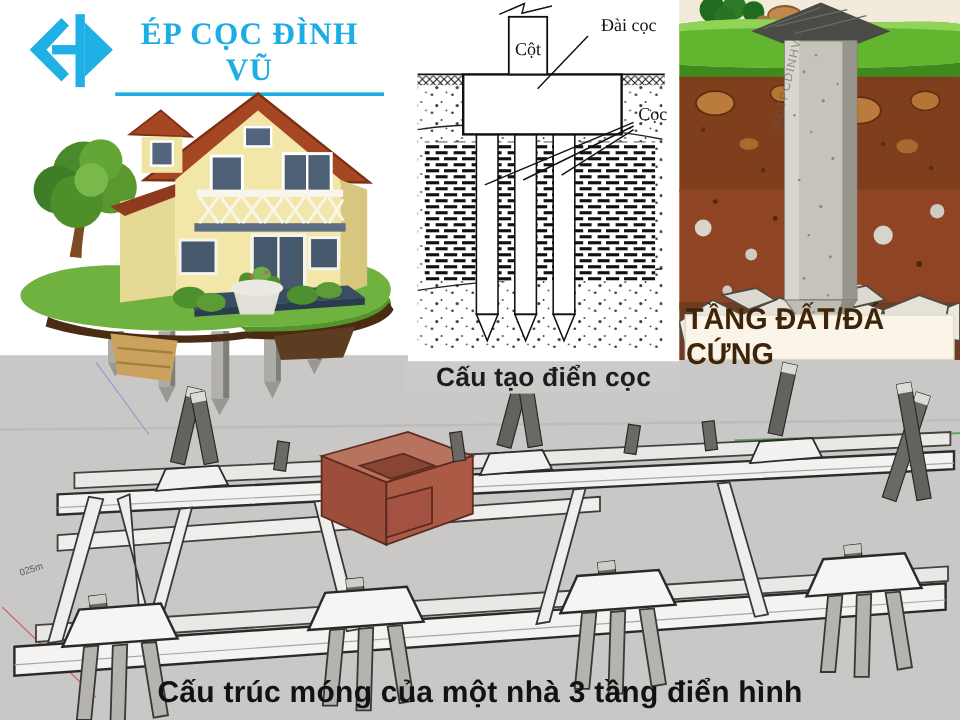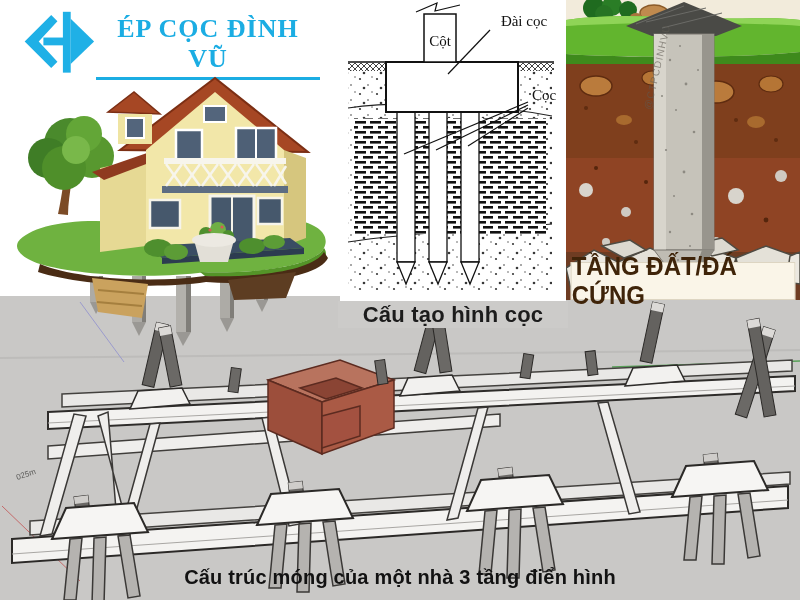--- a/index.html
+++ b/index.html
@@ -23,21 +23,21 @@
 
   
   .mid-caption{left:338px;top:301px;width:230px;height:27px;background:#cccbc9;z-index:4;
       display:flex;align-items:center;justify-content:center;
       font-size:22px;font-weight:800;color:#1c1c1c;letter-spacing:.2px;}
   .layer-label{left:566px;top:262px;width:232px;height:36px;background:#faf5e8;z-index:4;
       display:flex;align-items:center;justify-content:center;border:1px solid #ddd5c2;
       font-size:25px;font-weight:800;color:#3f2409;transform:scaleX(.96);transform-origin:center;}
   .bottom-caption{left:0;top:560px;width:800px;height:34px;z-index:4;
       display:flex;align-items:center;justify-content:center;
-      font-size:20px;font-weight:bold;color:#121212;letter-spacing:.2px;}
+      font-size:25px;font-weight:bold;color:#121212;letter-spacing:.2px;}
   .watermark{left:642px;top:108px;width:16px;height:120px;z-index:3;
       font-size:10px;letter-spacing:1px;color:rgba(95,90,82,.62);white-space:nowrap;
       transform:rotate(-77deg);transform-origin:left top;}
   .dim-label{left:16px;top:470px;z-index:3;font-size:8px;color:#5a5a58;
       transform:rotate(-18deg);}
 
   .house-svg{left:0;top:66px;width:340px;height:290px;z-index:3;}
   .diagram-svg{left:340px;top:0;width:226px;height:302px;z-index:3;}
   .soil-svg{left:566px;top:0;width:234px;height:300px;z-index:2;}
   .sketch-svg{left:0;top:296px;width:800px;height:304px;z-index:1;}
@@ -442,18 +442,18 @@
     </g>
 
     <g fill="#6b6966" stroke="#2b2927" stroke-width="1">
       <rect x="228" y="72" width="10" height="24" transform="rotate(8 233 96)"></rect>
       <rect x="378" y="64" width="10" height="24" transform="rotate(-8 383 88)"></rect>
       <rect x="520" y="58" width="10" height="24" transform="rotate(9 525 82)"></rect>
       <rect x="588" y="55" width="10" height="24" transform="rotate(-7 593 79)"></rect>
     </g>
   </svg>
 
-  <div class="abs mid-caption">Cấu tạo hình cọc</div>
+  <div class="abs mid-caption">Cấu tạo điển cọc</div>
   <div class="abs layer-label">TẦNG ĐẤT/ĐÁ CỨNG</div>
   <div class="abs bottom-caption">Cấu trúc móng của một nhà 3 tầng điển hình</div>
   <div class="abs dim-label">025m</div>
 
 </div>
 
 </body></html>

